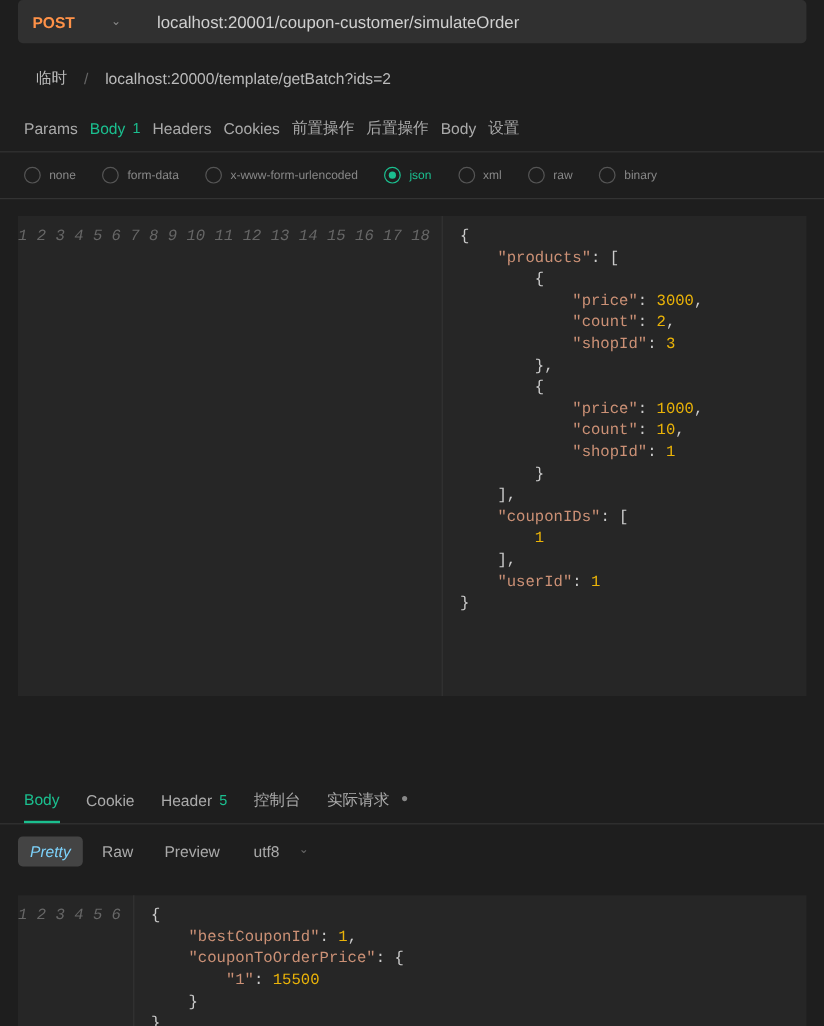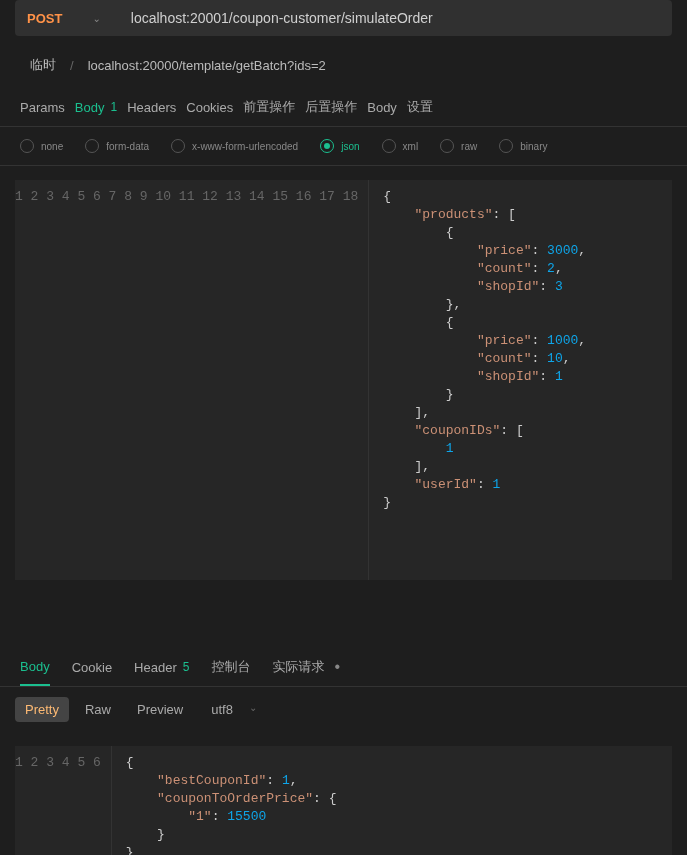--- a/index.html
+++ b/index.html
@@ -105,28 +105,29 @@
   font-size: 13px;
   line-height: 18px;
 }
 .gutter {
   padding: 8px 10px 8px 0;
   text-align: right;
   color: #666;
   user-select: none;
   min-width: 42px;
   border-right: 1px solid #333;
+  font-style: italic;
 }
 .code {
   padding: 8px 0 8px 14px;
   white-space: pre;
   flex: 1;
 }
 .code .k { color: #cc9176; }
-.code .n { color: #0ea5e9; }
+.code .n { color: #eab308; }
 .code .p { color: #ccc; }
 .editor.req { height: 400px; }
 .editor.res { height: 140px; }
 .filler { height: 60px; }
 .response-tabs {
   display: flex;
   align-items: center;
   padding: 0 20px;
   border-bottom: 1px solid #333;
   gap: 22px;
@@ -159,21 +160,22 @@
 }
 .tbtn {
   padding: 5px 10px;
   color: #aaa;
   cursor: pointer;
   border-radius: 4px;
   font-size: 13px;
 }
 .tbtn.active {
   background: #444;
-  color: #fdba74;
+  color: #7dd3fc;
+  font-style: italic;
 }
 .encoding {
   margin-left: 12px;
   display: flex;
   align-items: flex-start;
   gap: 16px;
   color: #aaa;
 }
 </style>
 </head>

